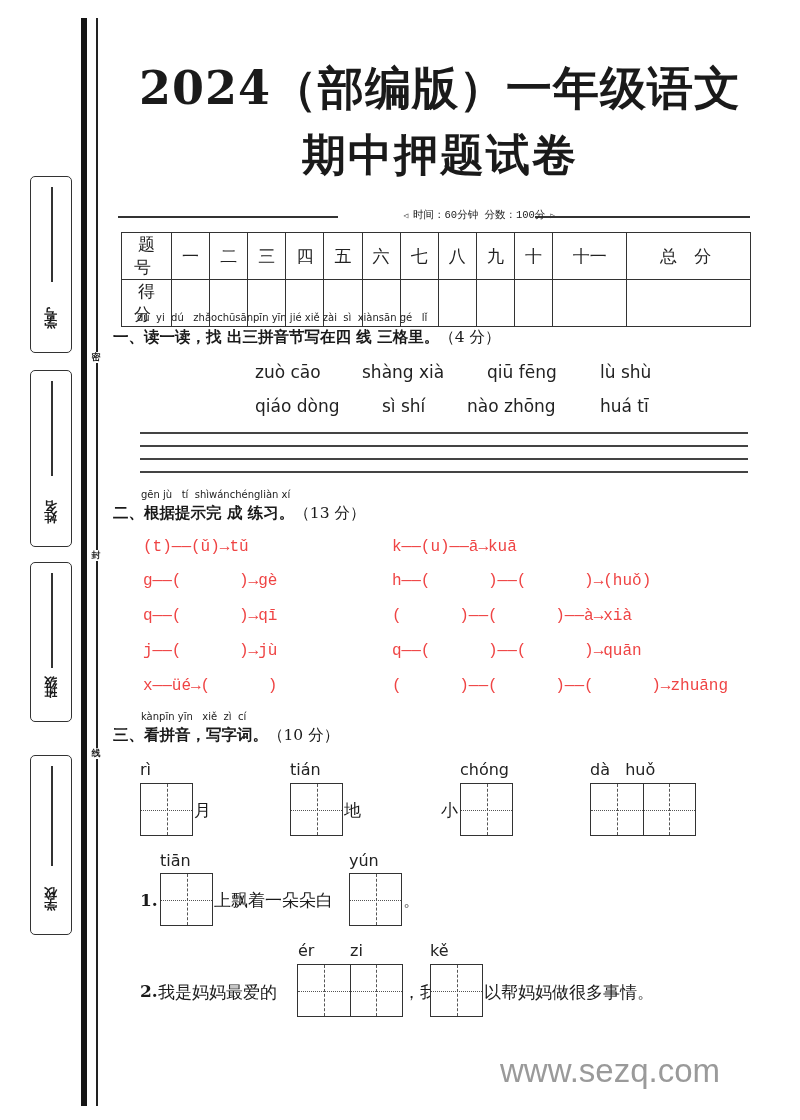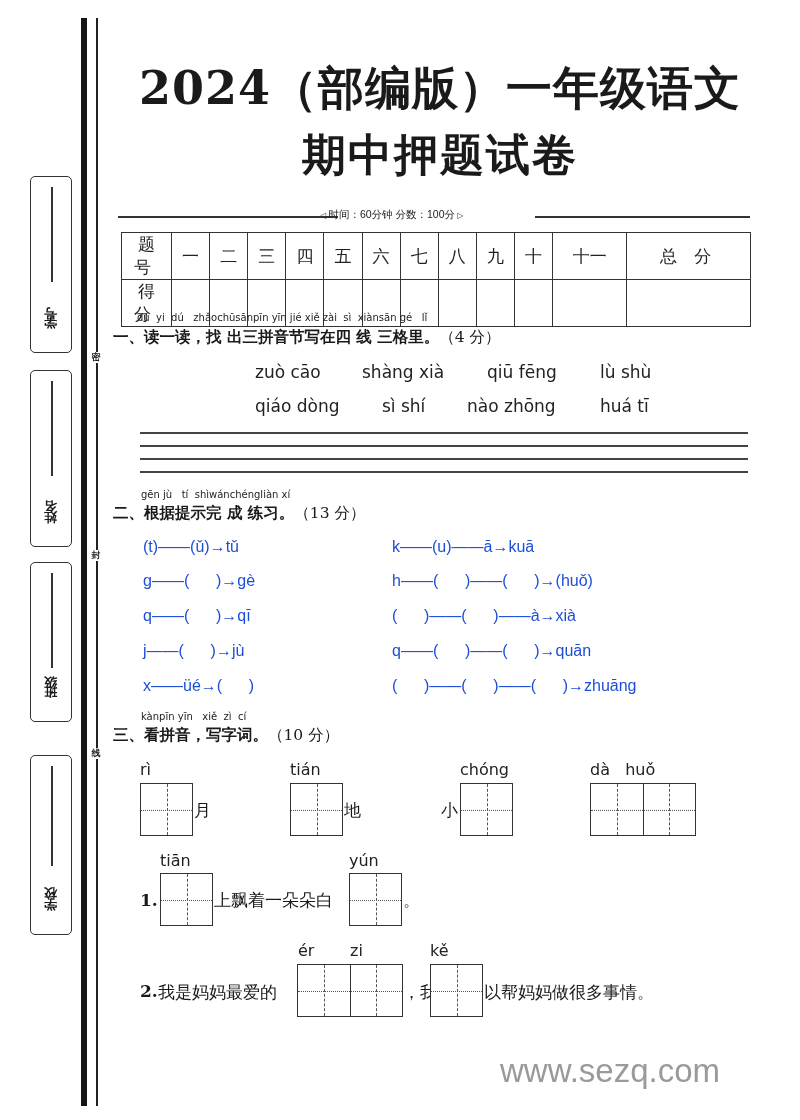--- a/index.html
+++ b/index.html
@@ -11,36 +11,36 @@
   .bind-thin { position: absolute; left: 96px; top: 18px; width: 2px; height: 1088px; background: #222; }
   .bind-mark { position: absolute; left: 89px; width: 14px; background: #fff; font-size: 9px; line-height: 11px; text-align: center; color: #222; font-weight: bold; }
   .info-box { position: absolute; left: 30px; width: 42px; border: 1.5px solid #333; border-radius: 5px; background: #fff; }
   .info-box .lbl { position: absolute; left: 0; width: 40px; bottom: 12px; writing-mode: vertical-rl; transform: rotate(180deg); font-size: 13px; font-weight: bold; letter-spacing: 10px; display: flex; align-items: center; justify-content: center; }
   .info-box .fill-line { position: absolute; left: 20px; top: 10px; width: 1.5px; background: #333; }
 
   
   .title1 { position: absolute; left: 100px; top: 58px; width: 680px; text-align: center; font-family: "DejaVu Serif", "Liberation Serif", serif; font-size: 46px; font-weight: bold; letter-spacing: 1px; color: #1a1a1a; }
   .title2 { position: absolute; left: 100px; top: 126px; width: 680px; text-align: center; font-family: "DejaVu Serif", "Liberation Serif", serif; font-size: 44px; font-weight: bold; letter-spacing: 2px; color: #1a1a1a; }
   .meta-line { position: absolute; top: 216px; height: 1.5px; background: #333; }
-  .meta-text { position: absolute; left: 320px; top: 208px; width: 235px; text-align: left; font-size: 10.5px; color: #222; font-family: Liberation Sans, sans-serif; }
+  .meta-text { position: absolute; left: 320px; top: 208px; width: 235px; text-align: right; font-size: 10.5px; color: #222; font-family: Liberation Mono, monospace; }
   .tri { font-size: 8px; color: #333; }
 
   
   table.score { position: absolute; left: 121px; top: 232px; width: 630px; border-collapse: collapse; padding-left: 43px; }
   table.score td { border: 1.5px solid #333; height: 34px; text-align: center; font-size: 17px; font-family: "DejaVu Serif", serif; color: #222; padding: 0; }
   table.score td.head { width: 50px; letter-spacing: 8px; text-indent: 8px; }
 
   
   .py-hint { position: absolute; font-size: 10px; color: #222; white-space: pre; }
   .sec-title { position: absolute; left: 113px; font-size: 15.5px; font-weight: bold; color: #1a1a1a; white-space: pre; }
   .sec-title .pts { font-weight: normal; font-family: "DejaVu Serif", serif; }
   .py-word { position: absolute; font-size: 17px; color: #222; white-space: nowrap; }
   .wline { position: absolute; left: 140px; width: 608px; height: 1.5px; background: #444; }
 
-  .ex { position: absolute; font-size: 16px; color: #1d4ed8; white-space: pre; font-family: Liberation Sans, sans-serif; }
+  .ex { position: absolute; font-size: 16px; color: #ef4444; white-space: pre; font-family: Liberation Mono, monospace; }
 
   
   .grid { position: absolute; border: 1.5px solid #333; display: flex; background: #fff; }
   .cell { position: relative; width: 26px; height: 100%; }
   .cell.sep { border-left: 1.5px solid #333; }
   .cell.vdash::before { content: ""; position: absolute; left: 0; top: 0; bottom: 0; border-left: 1px dashed #555; }
   .grid .hdash { position: absolute; left: 0; right: 0; top: 50%; border-top: 1px dotted #555; }
   .gp { position: absolute; font-size: 16px; color: #222; text-align: left; white-space: nowrap; }
   .hanzi { position: absolute; font-size: 17px; color: #1a1a1a; white-space: nowrap; font-family: "DejaVu Serif", serif; }
   .num { font-weight: bold; font-family: "DejaVu Serif", serif; }

